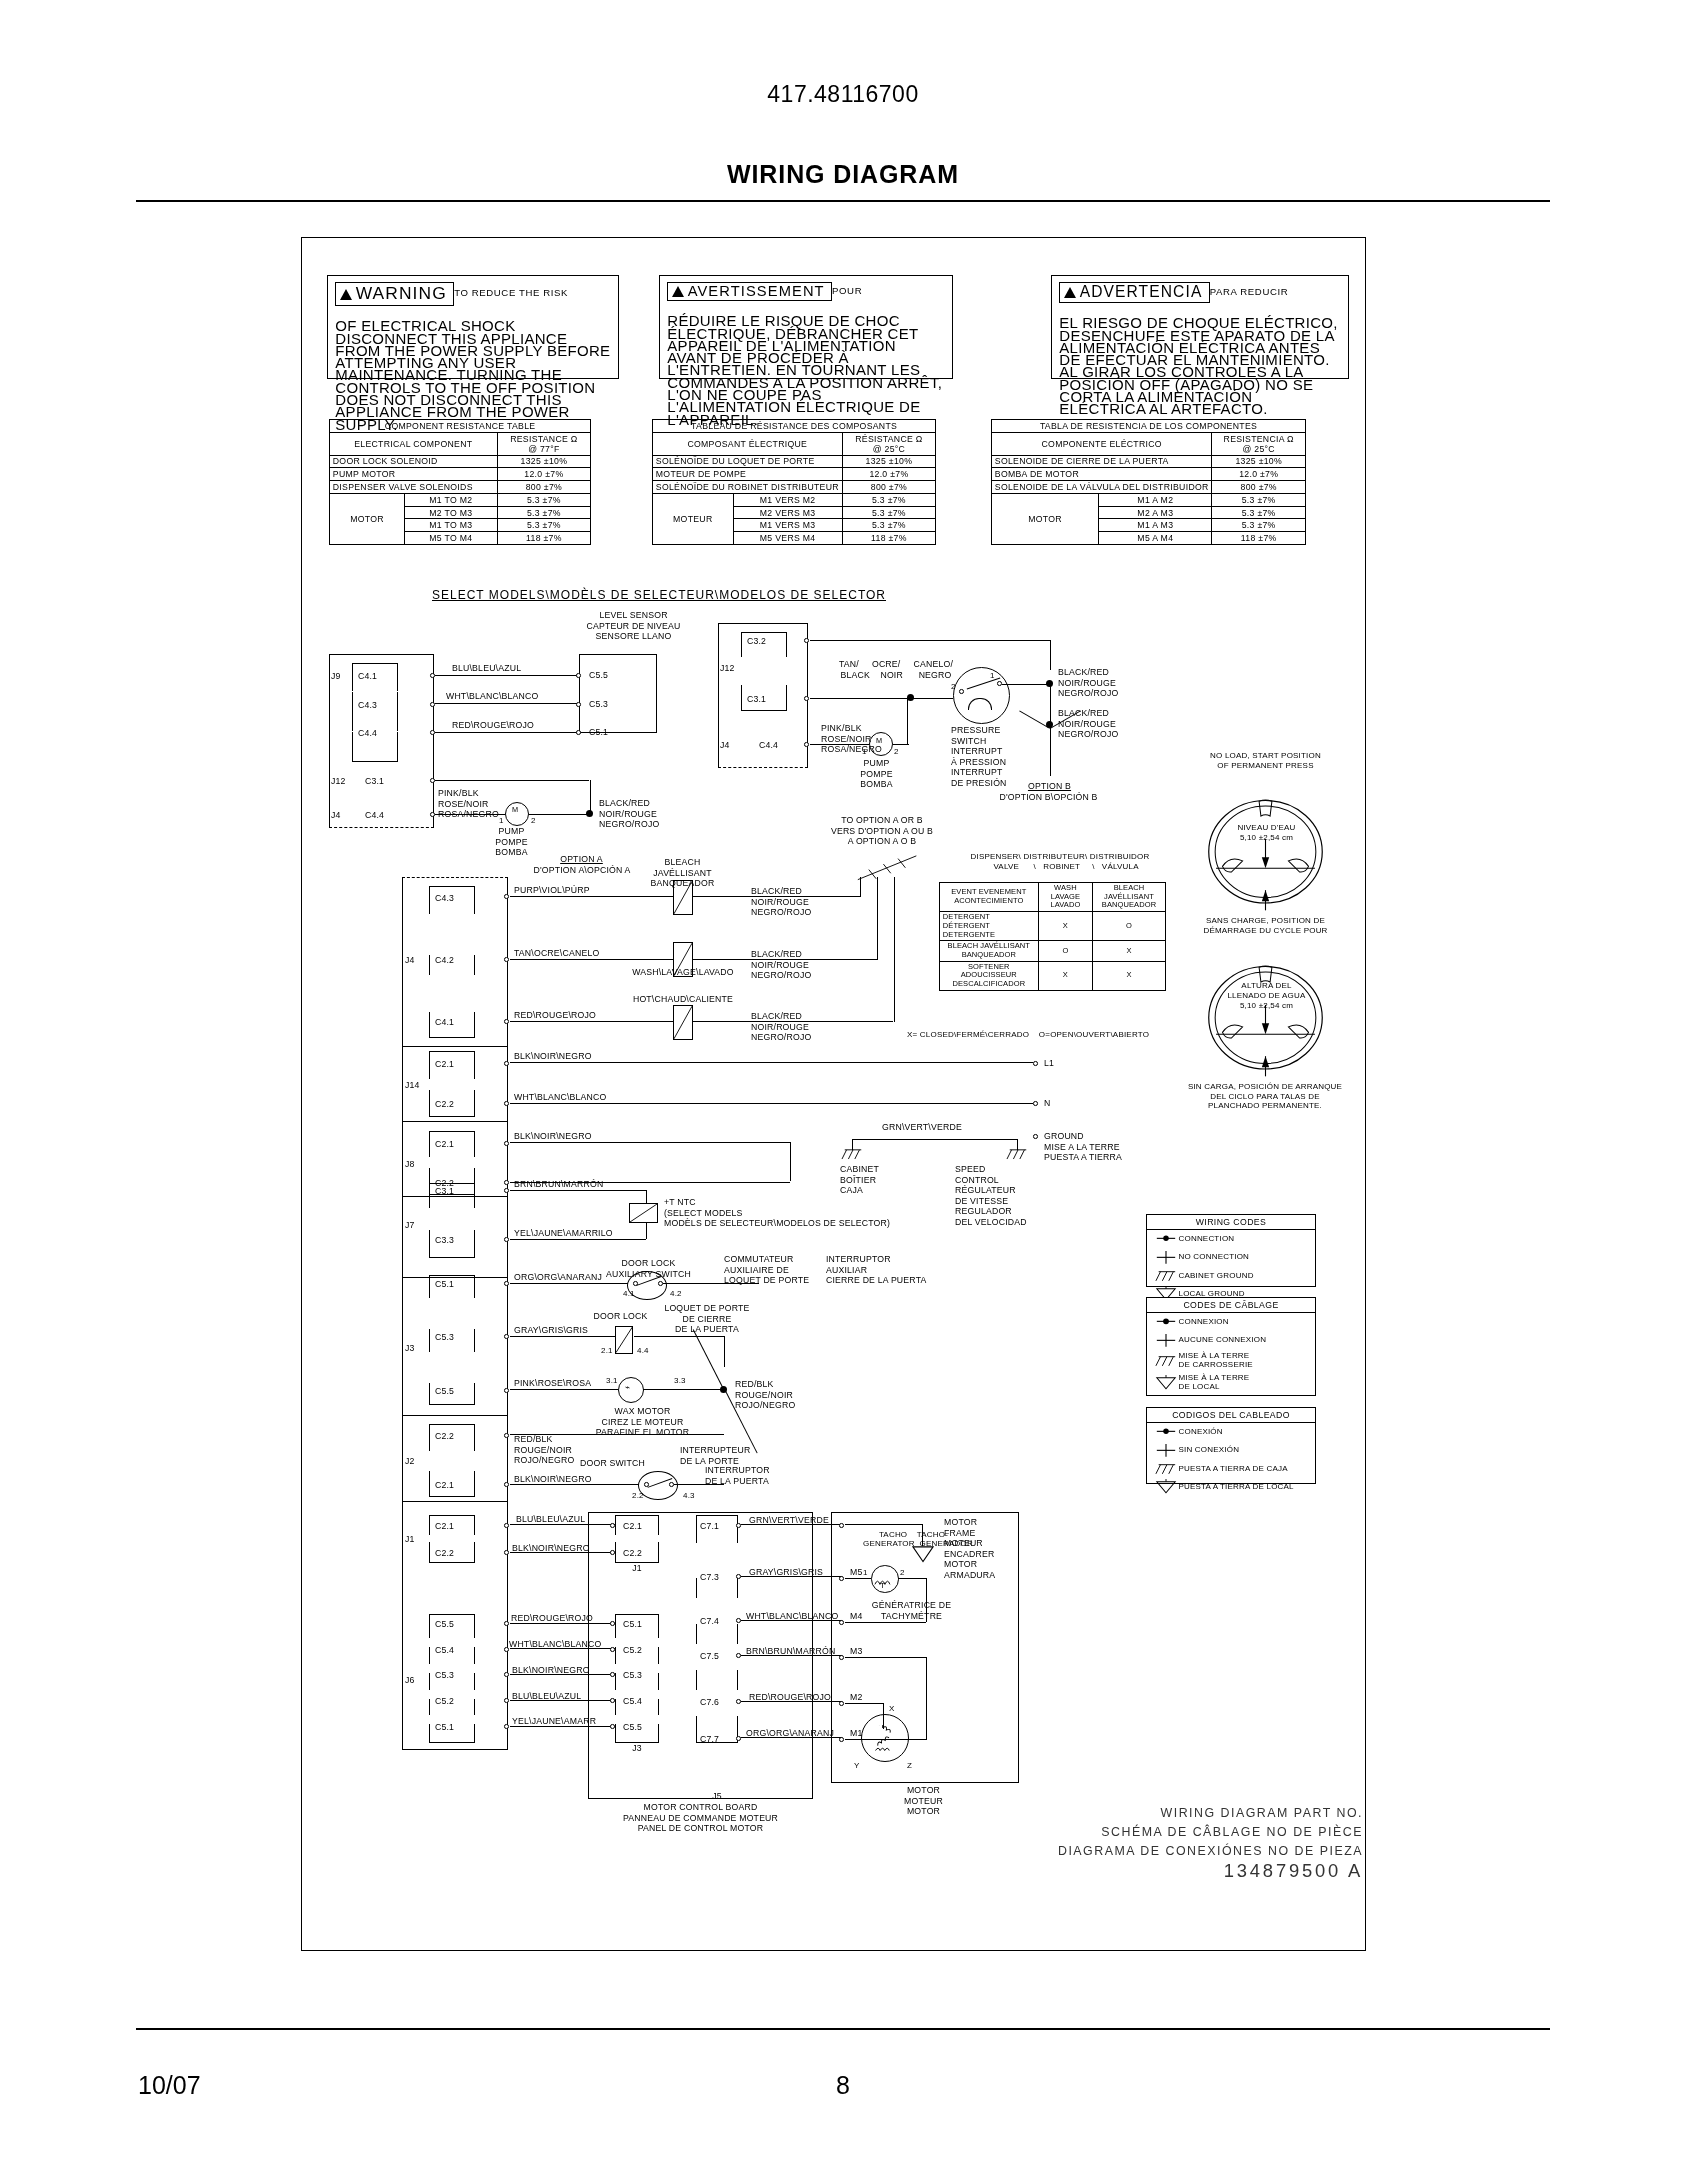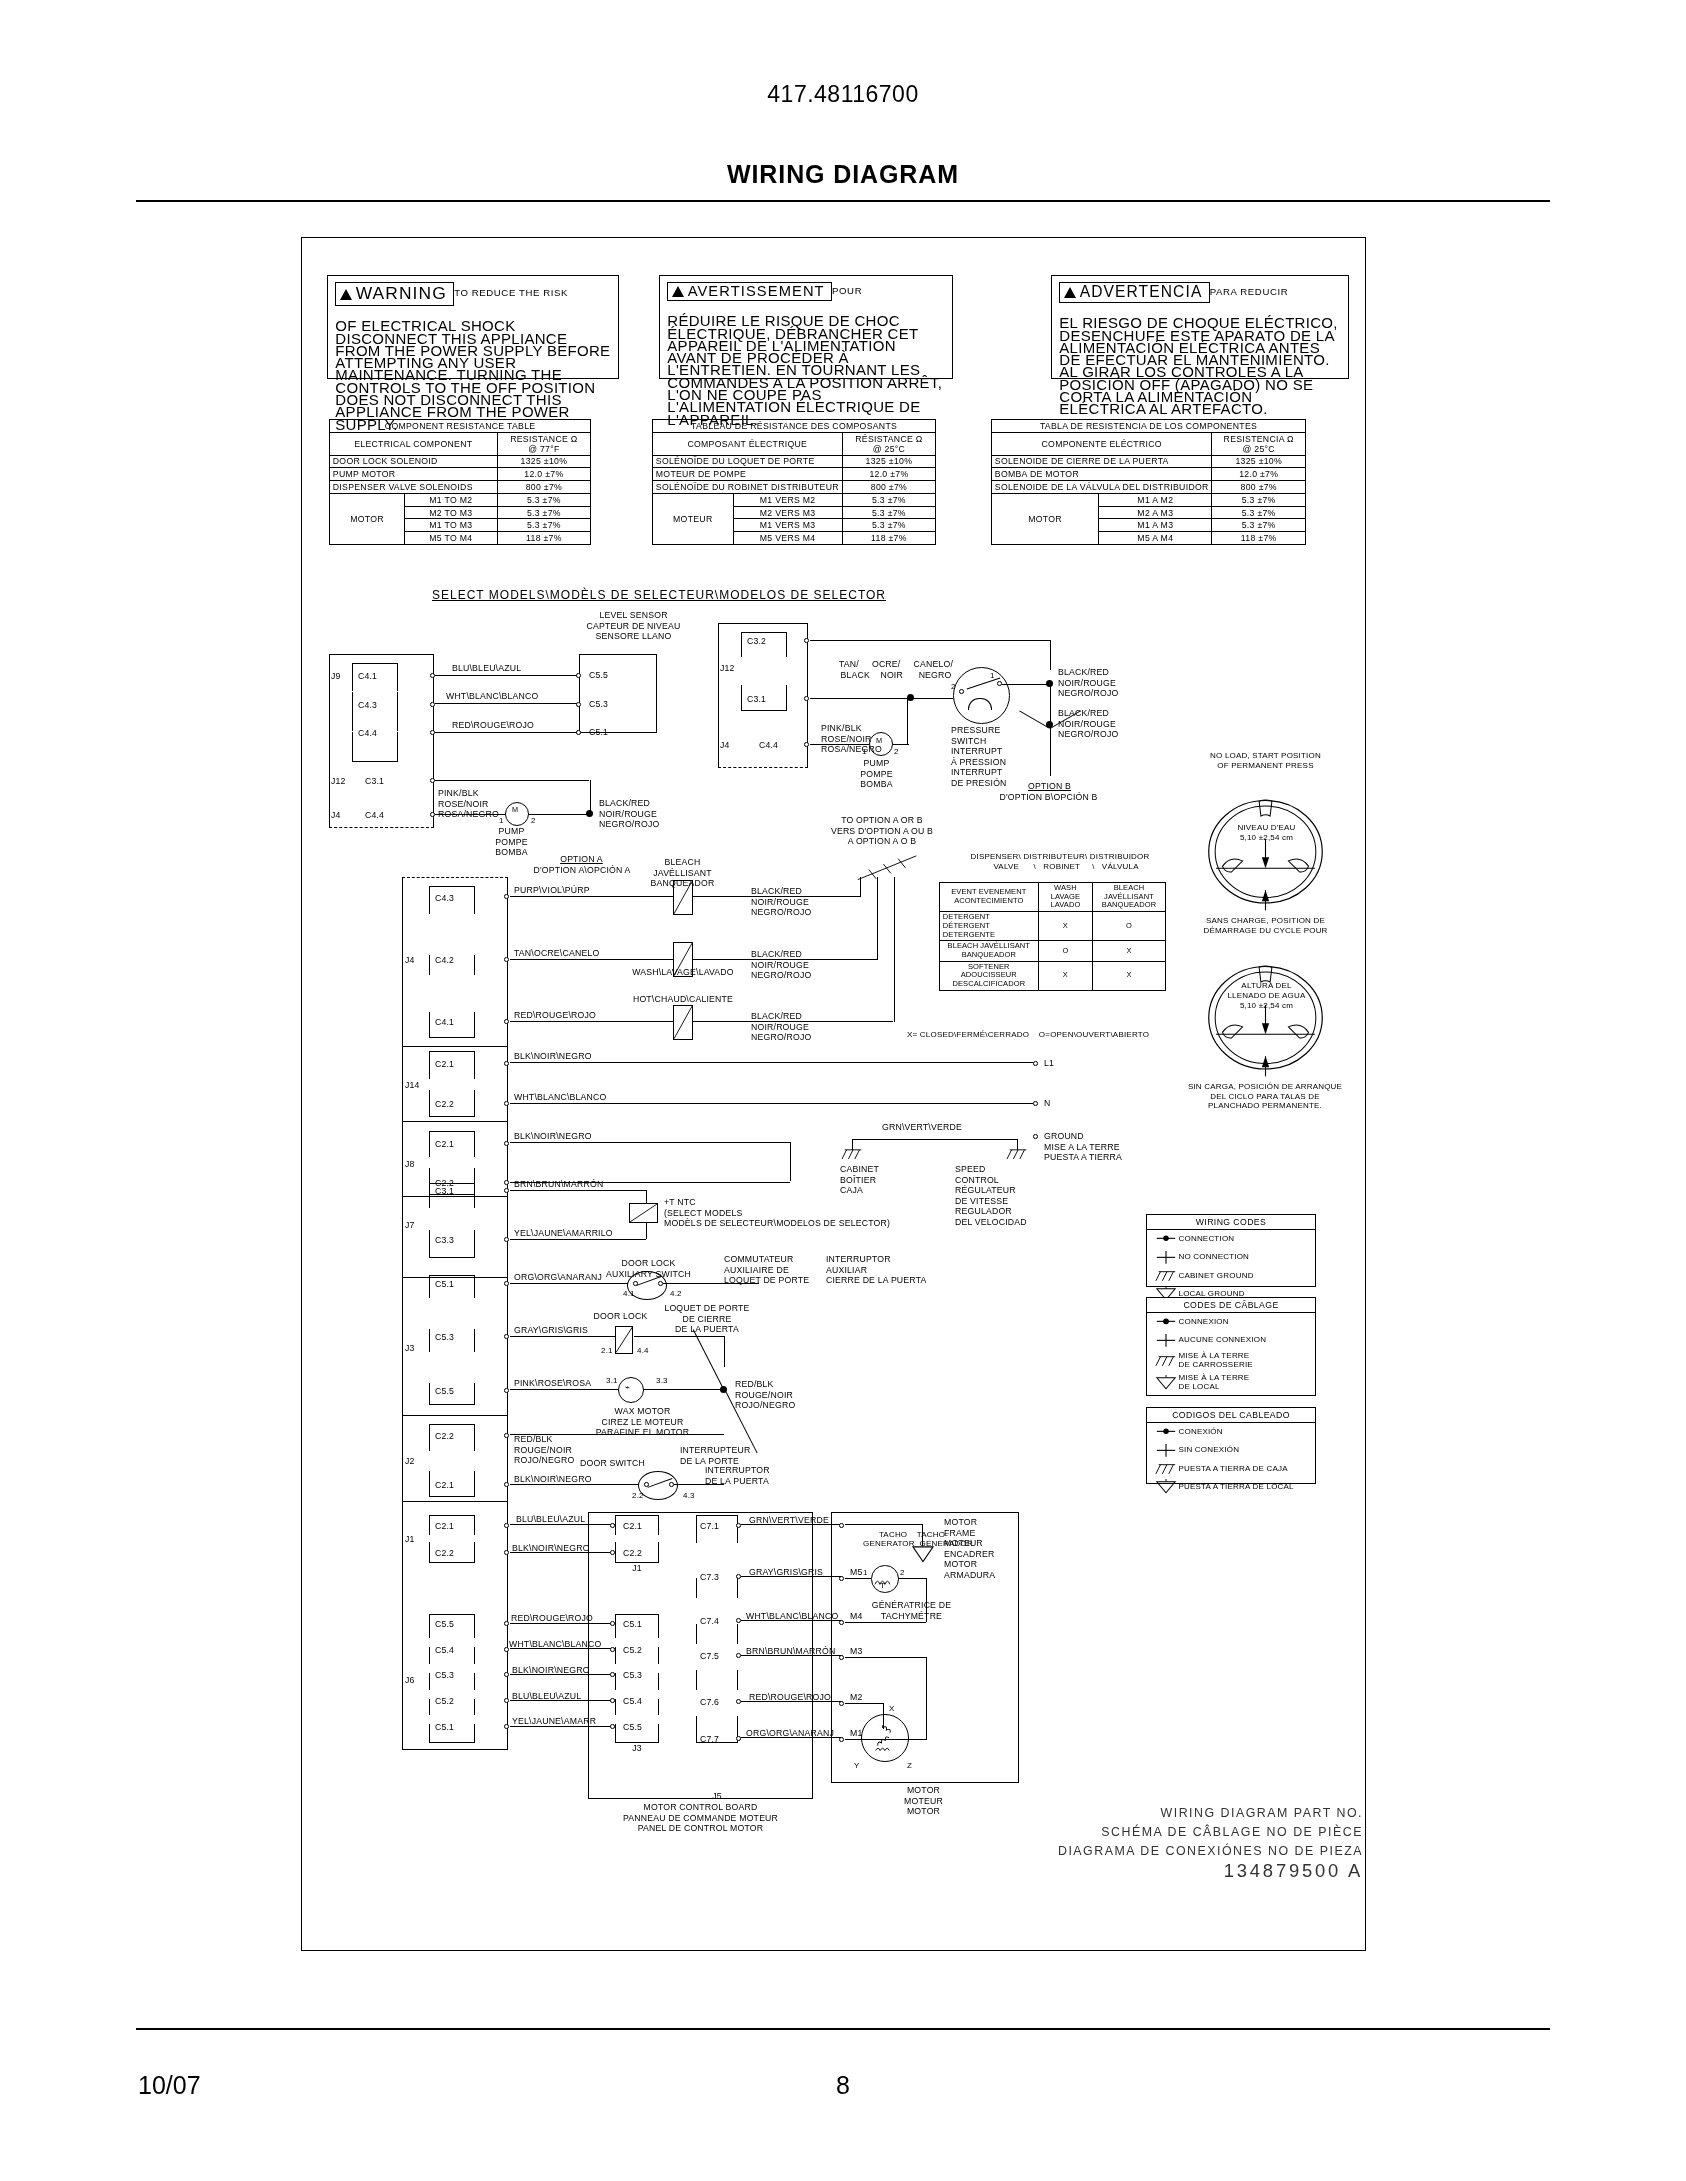--- a/index.html
+++ b/index.html
@@ -623,21 +623,21 @@
   <div class="v" style="left:724px;top:1336px;height:31px;"></div>
   <div class="abs t ctr" style="left:579px;top:1311px;width:83px;">DOOR LOCK</div>
   <div class="abs t ctr" style="left:652px;top:1303px;width:110px;">LOQUET DE PORTE
 DE CIERRE
 DE LA PUERTA</div>
 
   <div class="h" style="left:510px;top:1389px;width:108px;"></div>
   <div class="circ" style="left:618px;top:1377px;width:26px;height:26px;"></div>
   <div class="abs t" style="left:625px;top:1382px;font-size:8.3px">⌁</div>
   <div class="abs t8" style="left:606px;top:1376px;">3.1</div>
-  <div class="abs t8" style="left:656px;top:1376px;text-align:right;">3.3</div>
+  <div class="abs t8" style="left:674px;top:1376px;text-align:right;">3.3</div>
   <div class="h" style="left:643px;top:1389px;width:81px;"></div>
   <div class="dot" style="left:720px;top:1386px;"></div>
   <div class="abs t ctr" style="left:569px;top:1406px;width:147px;">WAX MOTOR
 CIREZ LE MOTEUR
 PARAFINE EL MOTOR</div>
   <div class="abs t" style="left:735px;top:1379px;">RED/BLK
 ROUGE/NOIR
 ROJO/NEGRO</div>
   <div class="abs" style="left:724px;top:1322px;width:0.9px;height:69px;background:#000;transform:rotate(-27deg);transform-origin:50% 100%;"></div>
   <div class="abs" style="left:724px;top:1389px;width:0.9px;height:72px;background:#000;transform:rotate(-27deg);transform-origin:50% 0;"></div>

